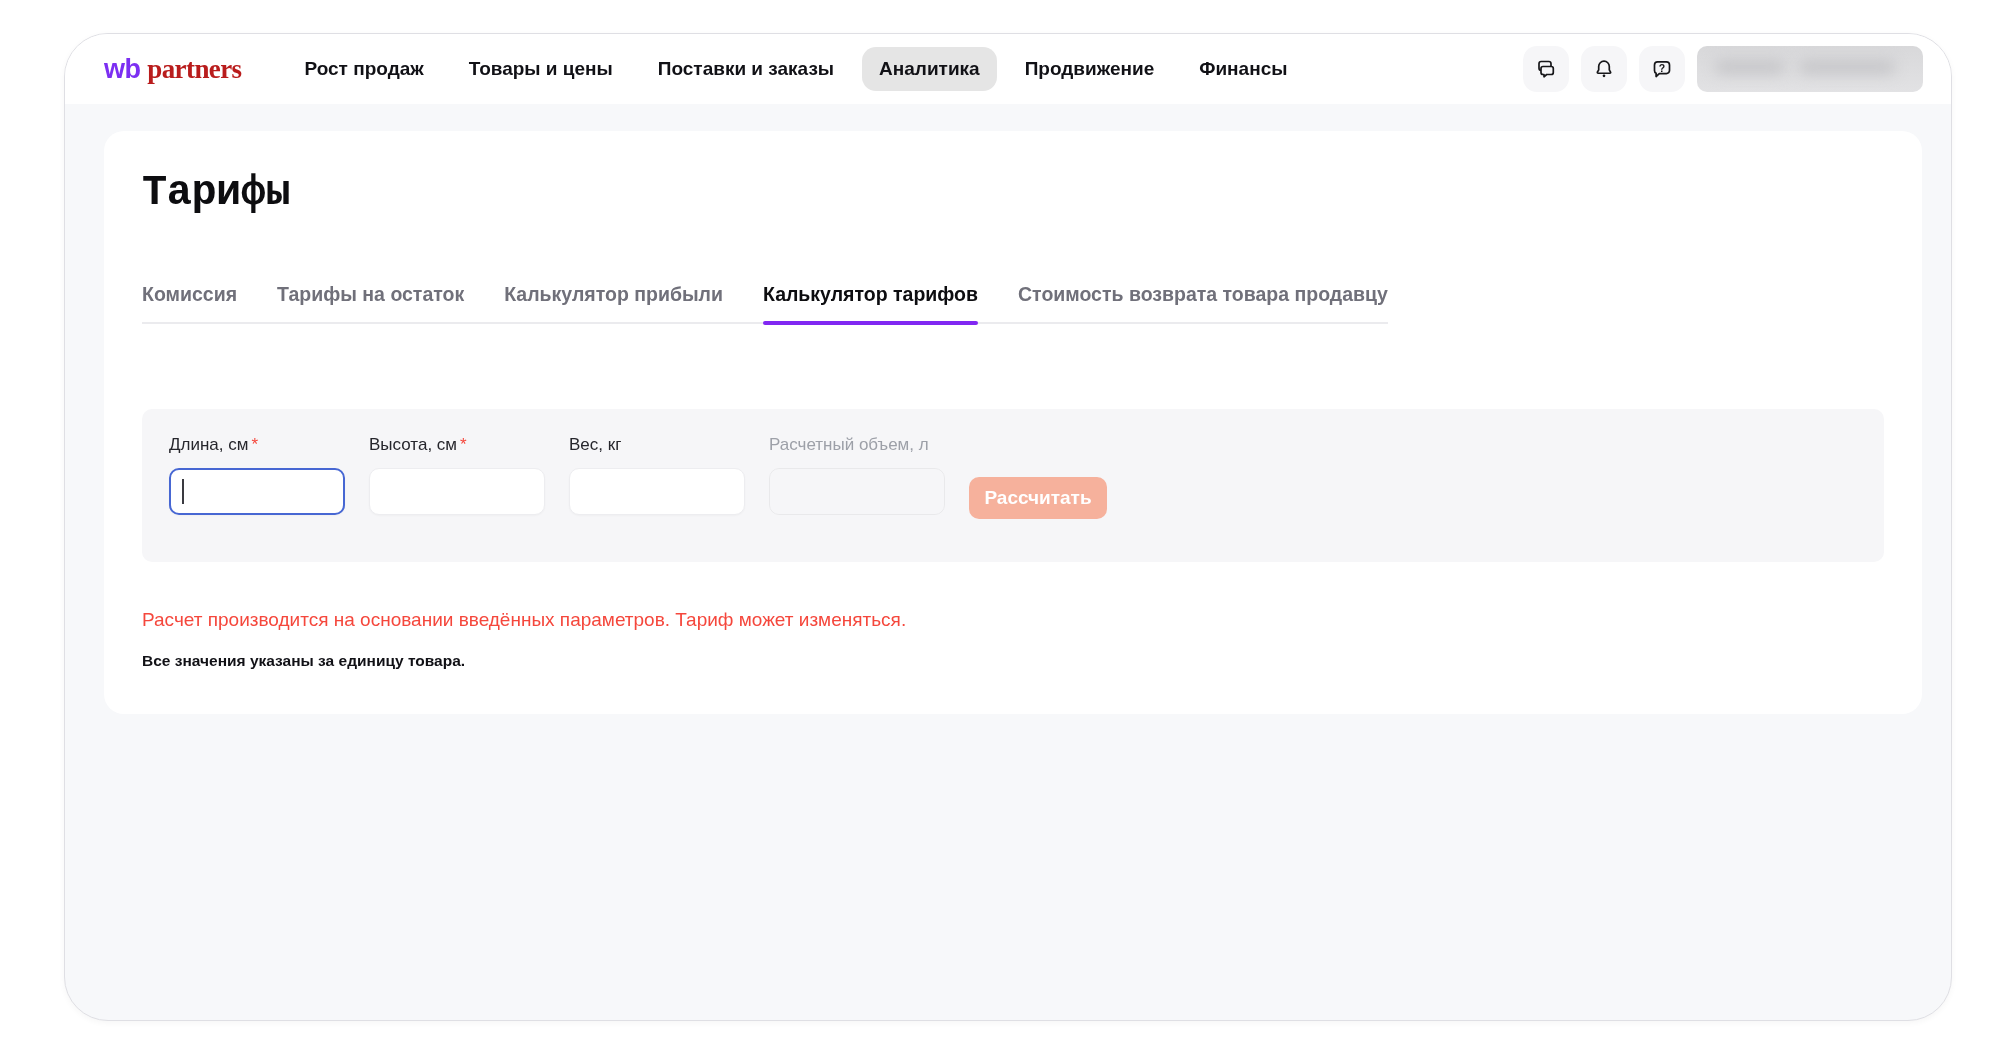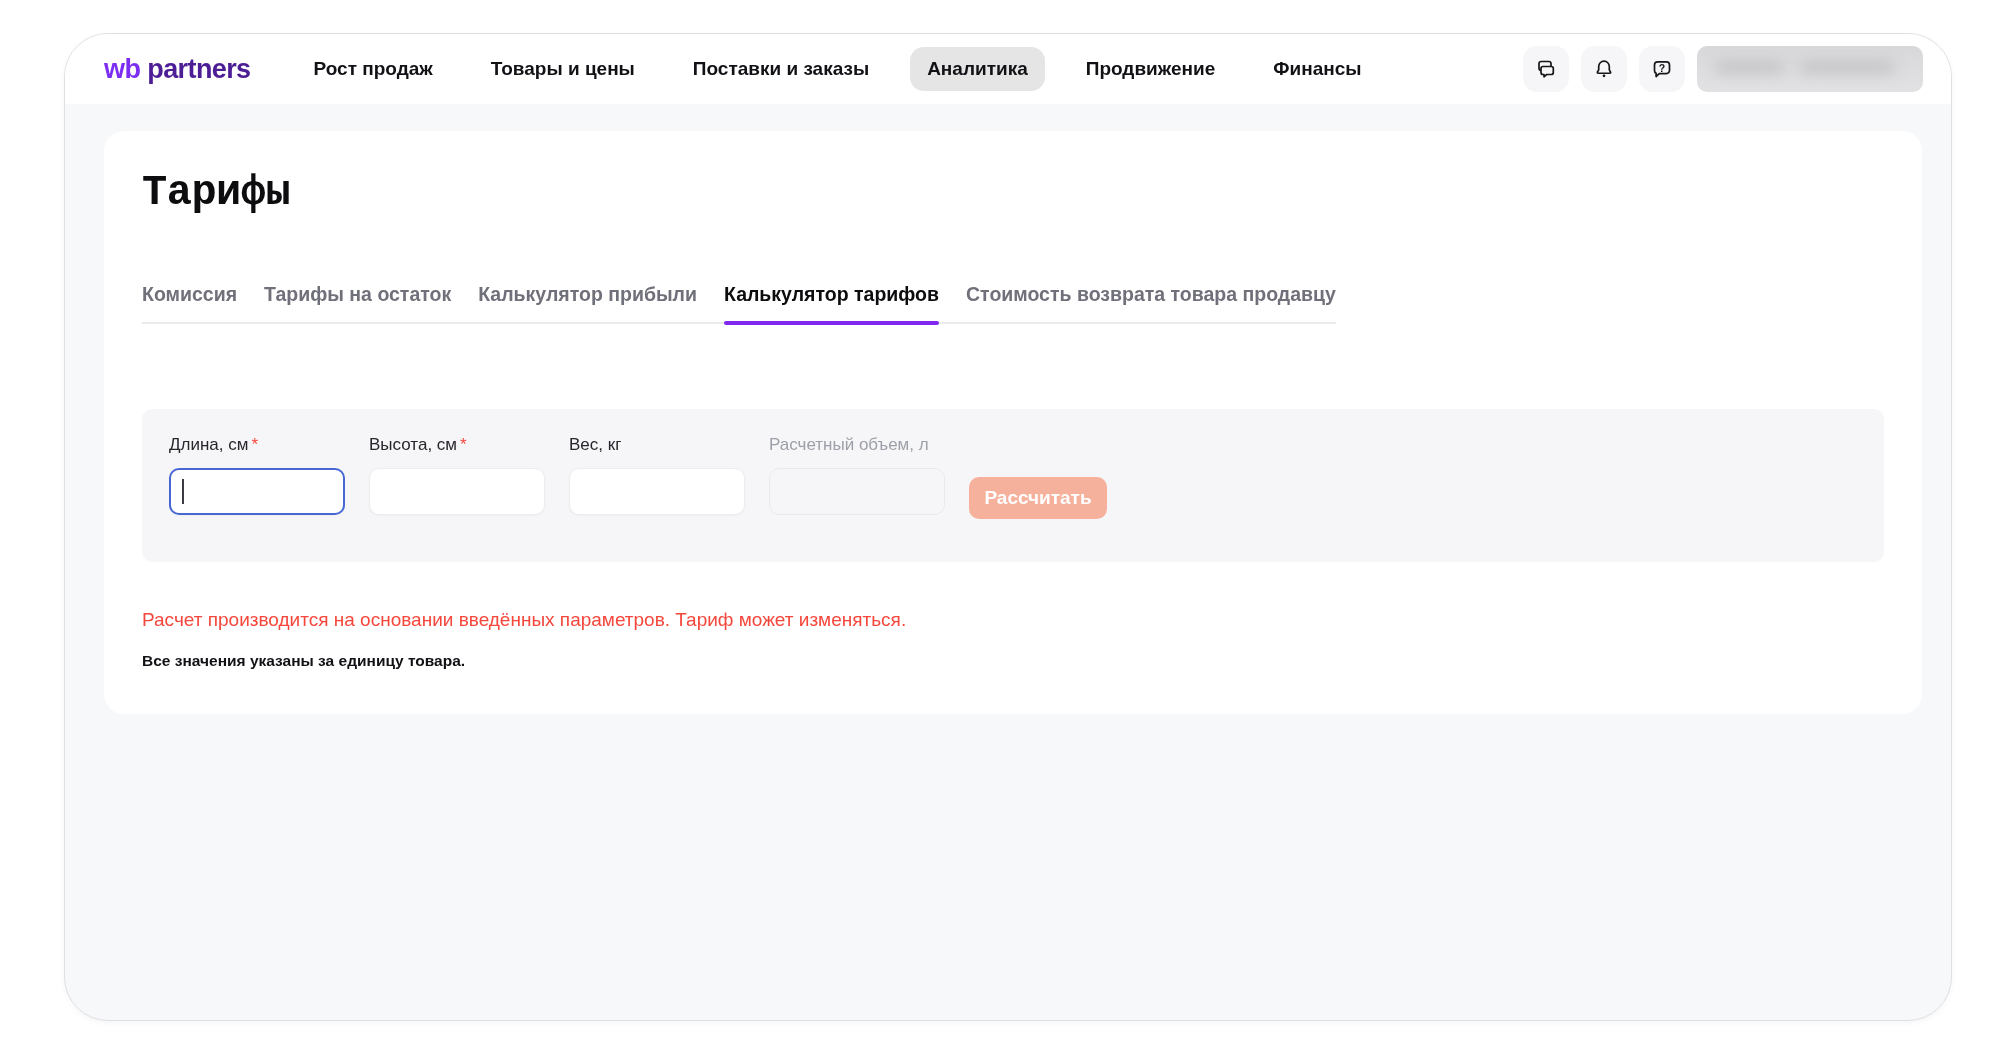--- a/index.html
+++ b/index.html
@@ -11,22 +11,22 @@
     overflow:hidden; box-shadow:0 2px 6px rgba(0,0,0,0.04);
   }
 
   
   .topbar {
     position:absolute; top:0; left:0; right:0; height:70px; background:#ffffff;
     display:flex; align-items:center; padding:0 28px 0 39px;
   }
   .logo { display:flex; align-items:baseline; gap:7px; font-size:27px; font-weight:800; letter-spacing:-0.6px; cursor:pointer; }
   .logo .wb { color:#7c2ff2; }
-  .logo .partners { color:#4c1d95; }
-  .nav { display:flex; align-items:center; margin-left:46px; gap:24px; }
+  .logo .partners { color:#b91c1c;font-family:Liberation Serif, serif; }
+  .nav { display:flex; align-items:center; margin-left:46px; gap:11px; }
   .nav-item {
     font-size:19px; font-weight:700; color:#111116; padding:11px 17px;
     border-radius:14px; white-space:nowrap; cursor:pointer;
   }
   .nav-item.active { background:#e5e5e5; }
   .topbar-right { margin-left:auto; display:flex; align-items:center; gap:12px; }
   .icon-btn {
     width:46px; height:46px; border-radius:14px; background:#f6f6f8;
     display:flex; align-items:center; justify-content:center; cursor:pointer;
   }
@@ -39,21 +39,21 @@
   .user-blur .b1 { left:18px; top:14px; width:70px; height:14px; }
   .user-blur .b2 { left:102px; top:14px; width:96px; height:14px; }
 
   
   .card {
     position:absolute; left:39px; top:97px; width:1818px; height:583px;
     background:#ffffff; border-radius:20px;
   }
   .page-title { position:absolute; left:38px; top:38px; font-size:42px; font-weight:700; color:#0d0d10; letter-spacing:-0.5px;font-family:Liberation Mono, monospace; }
 
-  .tabs { position:absolute; left:38px; top:152px; display:inline-flex; gap:27px; border-bottom:2px solid #ebebee; }
+  .tabs { position:absolute; left:38px; top:152px; display:inline-flex; gap:40px; border-bottom:2px solid #ebebee; }
   .tab {
     position:relative; font-size:19.5px; font-weight:700; color:#70707a;
     padding-bottom:16px; white-space:nowrap; cursor:pointer;
   }
   .tab.active { color:#0d0d10; }
   .tab.active::after {
     content:""; position:absolute; left:0; right:0; bottom:-3px; height:4px;
     border-radius:3px; background:#8127f2;
   }
 

